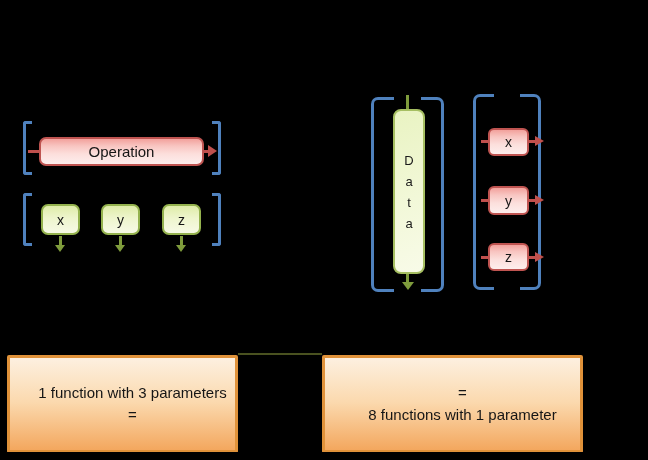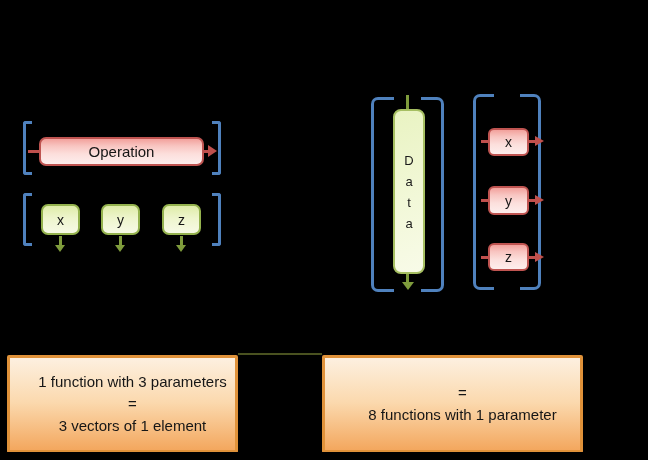--- a/index.html
+++ b/index.html
@@ -123,21 +123,20 @@
     <span class="lbl">z</span>
   </div>
   <div class="abs shaft-h" style="left:528px;top:256px;width:8px;"></div>
   <div class="abs head-right" style="left:535px;top:252px;border-top-width:5.5px;border-bottom-width:5.5px;"></div>
 
   <div class="abs olive-line" style="left:238px;top:353px;width:84px;height:2px;"></div>
 
   <div class="abs orangebox" style="left:7px;top:355px;width:231px;height:98px;">
     <div>1 function with 3 parameters</div>
     <div>=</div>
-    <div>3 vectors of 1 element</div>
   </div>
 
   <div class="abs orangebox" style="left:322px;top:355px;width:261px;height:98px;">
     <div>=</div>
     <div>8 functions with 1 parameter</div>
   </div>
 
 </div>
 
 </body></html>

